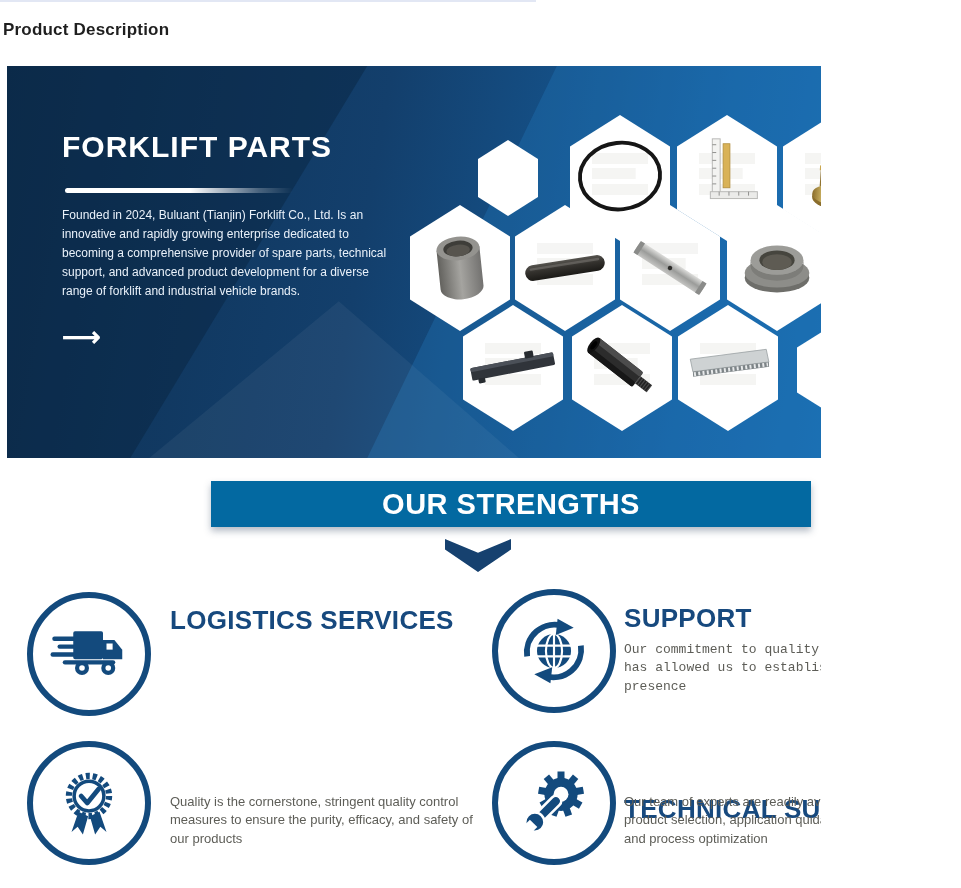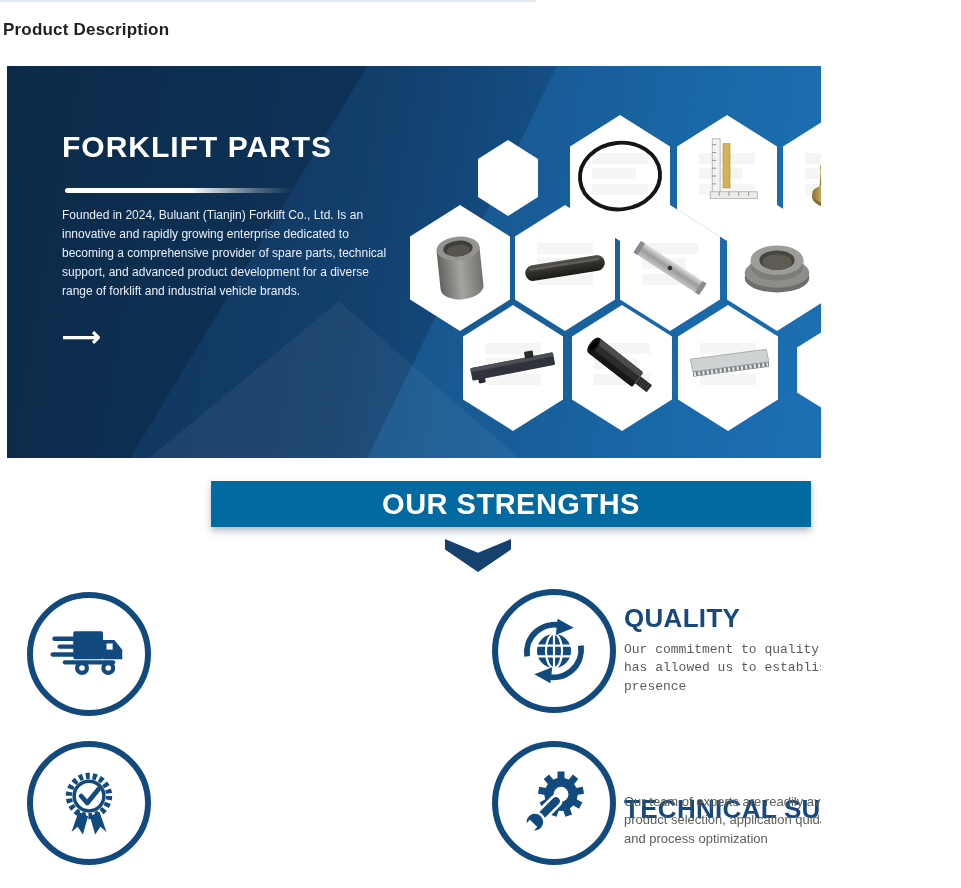--- a/index.html
+++ b/index.html
@@ -279,46 +279,48 @@
       <rect x="30" y="22" width="34" height="32" rx="2"></rect>
       <path d="M64 32 h13 l9 11 v11 h-22 z"></path>
       <rect x="68" y="36" width="7" height="7" fill="#fff"></rect>
       <rect x="18" y="55" width="60" height="5" rx="2.5"></rect>
       <circle cx="40" cy="64" r="8"></circle>
         <circle cx="40" cy="64" r="3.2" fill="#fff"></circle>
       <circle cx="70" cy="64" r="8"></circle>
         <circle cx="70" cy="64" r="3.2" fill="#fff"></circle>
     </svg>
   </div>
+  <div class="s-head h1">LOGISTICS SERVICES</div>
 
   <div class="s-circle c2">
     <svg width="86" height="86" viewBox="0 0 96 96">
       <circle cx="48" cy="48" r="19" fill="#134a7d"></circle>
       <ellipse cx="48" cy="48" rx="9" ry="19" fill="none" stroke="#fff" stroke-width="2.4"></ellipse>
       <line x1="29" y1="42" x2="67" y2="42" stroke="#fff" stroke-width="2.4"></line>
       <line x1="29" y1="54" x2="67" y2="54" stroke="#fff" stroke-width="2.4"></line>
       <line x1="48" y1="29" x2="48" y2="67" stroke="#fff" stroke-width="2.4"></line>
       <path d="M18 54 a31 31 0 0 1 40 -34" fill="none" stroke="#134a7d" stroke-width="6.5"></path>
       <polygon points="52,12 70,22 50,30" fill="#134a7d"></polygon>
       <path d="M78 42 a31 31 0 0 1 -40 34" fill="none" stroke="#134a7d" stroke-width="6.5"></path>
       <polygon points="44,84 26,74 46,66" fill="#134a7d"></polygon>
     </svg>
   </div>
-  <div class="s-head h2">QUALITY</div>
+  <div class="s-head h2">SUPPORT</div>
   <div class="s-body b2">Our commitment to quality andinnovation has allowed us to establish a global presence</div>
 
   <div class="s-circle c3">
     <svg width="84" height="84" viewBox="0 0 96 96">
       <circle cx="48" cy="40" r="23" fill="none" stroke="#134a7d" stroke-width="7" stroke-dasharray="4.6 3.4"></circle>
       <circle cx="48" cy="40" r="17" fill="#fff" stroke="#134a7d" stroke-width="4"></circle>
       <path d="M39 40 l7 8 l13 -16" fill="none" stroke="#134a7d" stroke-width="5.5" stroke-linecap="round" stroke-linejoin="round"></path>
       <polygon points="36,58 47,63 41,84 35,75 28,81" fill="#134a7d"></polygon>
       <polygon points="60,58 49,63 55,84 61,75 68,81" fill="#134a7d"></polygon>
     </svg>
   </div>
+  <div class="s-body b3">Quality is the cornerstone, stringent quality control measures to ensure the purity, efficacy, and safety of our products</div>
 
   <div class="s-circle c4">
     <svg width="84" height="84" viewBox="0 0 96 96">
       <g fill="#134a7d">
         <g transform="rotate(0 56 38)">
             <rect x="52" y="12" width="8" height="10"></rect>
           </g>
         <g transform="rotate(40 56 38)">
             <rect x="52" y="12" width="8" height="10"></rect>
           </g>

